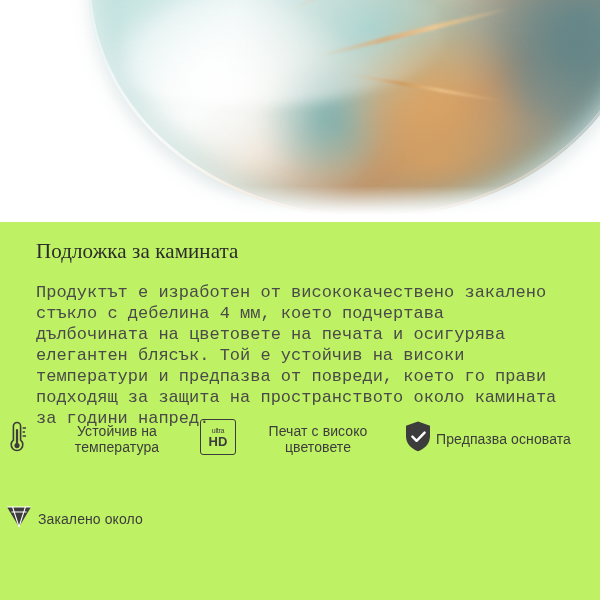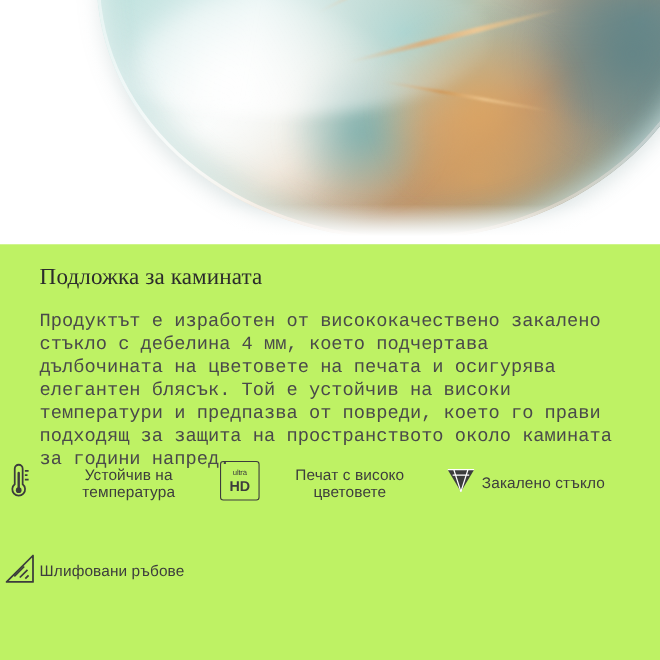--- a/index.html
+++ b/index.html
@@ -220,37 +220,37 @@
     <div class="feature">
       <div class="glyph">
         <div class="ultrahd">
           <span class="u1">ultra</span>
           <span class="u2">HD</span>
         </div>
       </div>
       <div class="caption">Печат с високо цветовете</div>
     </div>
 
+    <div class="feature">
+      <div class="glyph">
+        <svg width="36" height="40" viewBox="0 0 36 40">
+          <path d="M18 4.5l12 4.2v10.6c0 7.2-5 12.3-12 15-7-2.7-12-7.8-12-15V8.7L18 4.5z" fill="#3c3c3c"></path>
+          <path d="M12.4 19.6l4.2 4.2 8-8.2" fill="none" stroke="#ffffff" stroke-width="2.4" stroke-linecap="round" stroke-linejoin="round"></path>
+        </svg>
+      </div>
+      <div class="caption">Предпазва основата</div>
+    </div>
 
     <div class="feature">
       <div class="glyph">
         <svg width="38" height="36" viewBox="0 0 38 36">
           <path d="M7 8h24l-12 20L7 8z" fill="#3c3c3c"></path>
           <path d="M7 8h24l-12 20L7 8z" fill="none" stroke="#ffffff" stroke-width="0"></path>
           <path d="M12.6 8l6.4 20M25.4 8l-6.4 20M7 8h24M11.5 13h15" stroke="#ffffff" stroke-width="1.1" fill="none"></path>
         </svg>
       </div>
-      <div class="caption">Закалено стъкло</div>
-    </div>
-
-    <div class="feature">
-      <div class="glyph">
-        <svg width="36" height="36" viewBox="0 0 36 36" stroke="#3c3c3c" stroke-width="1.6" fill="none">
-          <path d="M6 30L30 6v24H6z" stroke-linejoin="round"></path>
-          <path d="M13 25l9-9M18 26l7-7M23 27l3-3"></path>
-        </svg>
-      </div>
-      <div class="caption">Шлифовани ръбове</div>
-    </div>
+      <div class="caption">Закалено около</div>
+    </div>
+
 
 
   </div>
 </div>
 
 </body></html>

